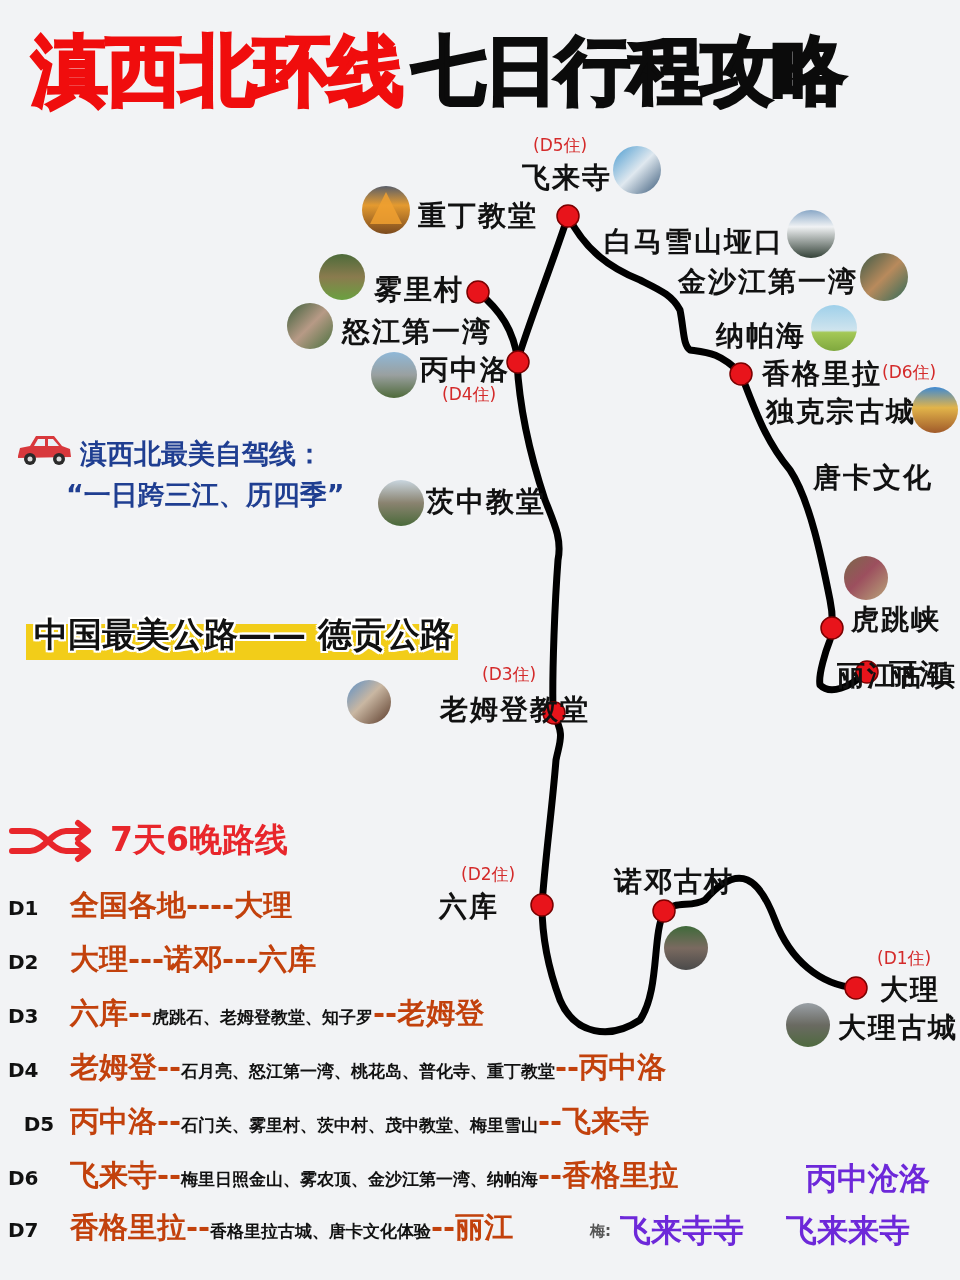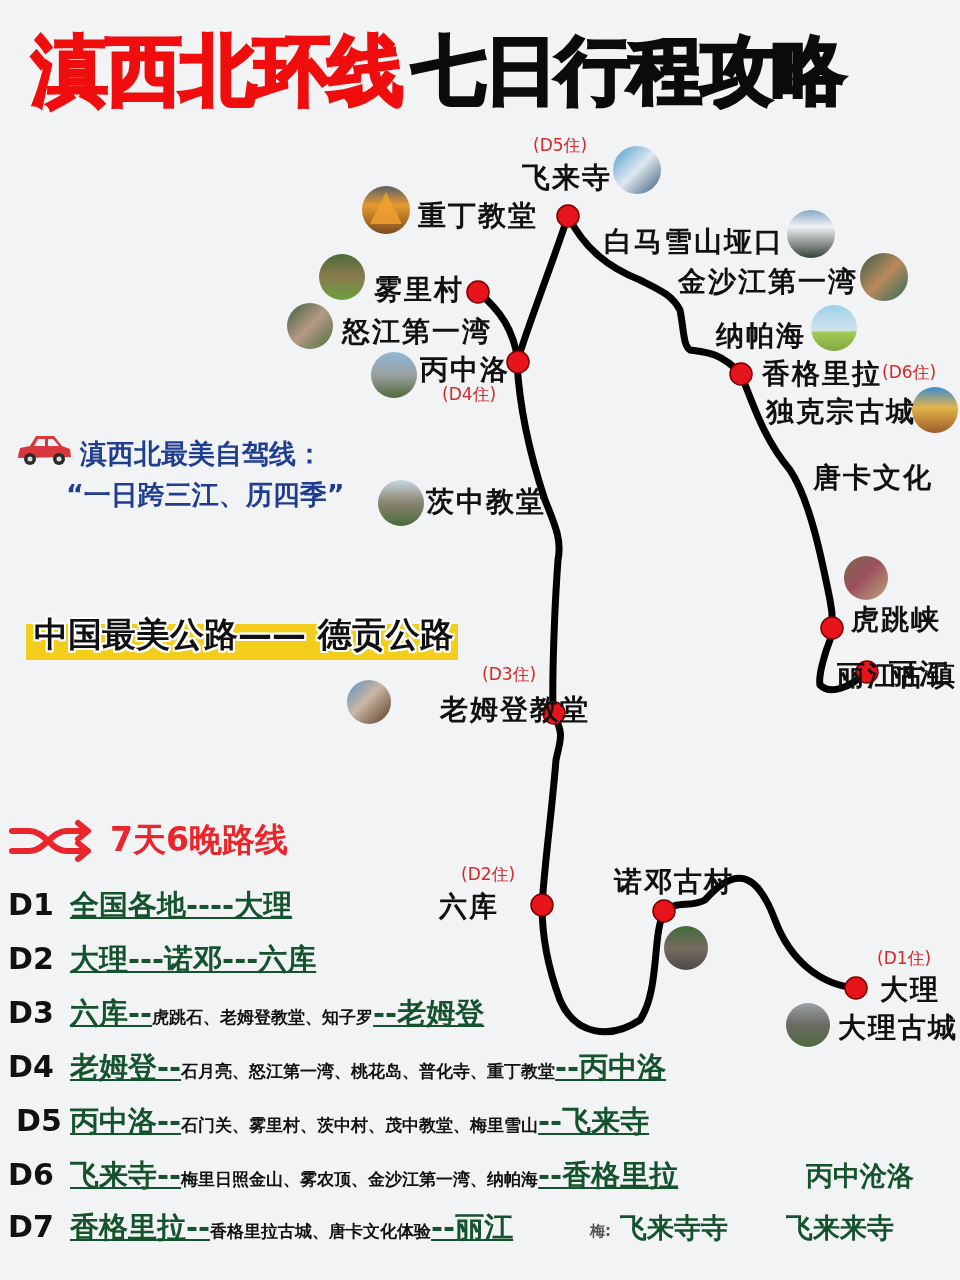--- a/index.html
+++ b/index.html
@@ -22,24 +22,24 @@
   .stay { position: absolute; font-size: 17px; color: #d42a2a; white-space: nowrap; line-height: 1; }
   
   .slogan { position: absolute; color: #1f3e91; font-weight: 900; font-size: 27px; line-height: 1; white-space: nowrap; }
   .banner { position: absolute; left: 26px; top: 624px; width: 432px; height: 36px; background: #f2cd19; }
   .banner-text { position: absolute; left: 34px; top: 612px; font-size: 34px; font-weight: 900; color: #111; white-space: nowrap;
     text-shadow: 2px 0 #fff, -2px 0 #fff, 0 2px #fff, 0 -2px #fff, 2px 2px #fff, -2px -2px #fff, 2px -2px #fff, -2px 2px #fff; }
   
   .itin-head { position: absolute; left: 8px; top: 818px; display: flex; align-items: center; }
   .itin-head-text { color: #e8262b; font-size: 33px; font-weight: bold; margin-left: 14px; white-space: nowrap; }
   .day-row { position: absolute; left: 8px; display: flex; align-items: baseline; white-space: nowrap; }
-  .day-code { font-size: 30px; font-weight: bold; width: 62px; color: #111; }
-  .day-big { font-size: 29px; font-weight: bold; color: #14532d; text-decoration: underline; }
+  .day-code { font-size: 20px; font-weight: bold; width: 62px; color: #111; }
+  .day-big { font-size: 29px; font-weight: bold; color: #c2410c; }
   .day-small { font-size: 17px; font-weight: bold; color: #111; }
-  .ghost { position: absolute; font-size: 27px; font-weight: bold; color: #14532d; white-space: nowrap; }
+  .ghost { position: absolute; font-size: 31px; font-weight: bold; color: #6d28d9; white-space: nowrap; }
   .ghost-small { position: absolute; font-size: 15px; font-weight: bold; color: #555; white-space: nowrap; }
 </style>
 </head>
 <body>
 
 <div class="abs title">
   <span class="title-red">滇西北环线</span>
   <span class="title-black">七日行程攻略</span>
 </div>
 

